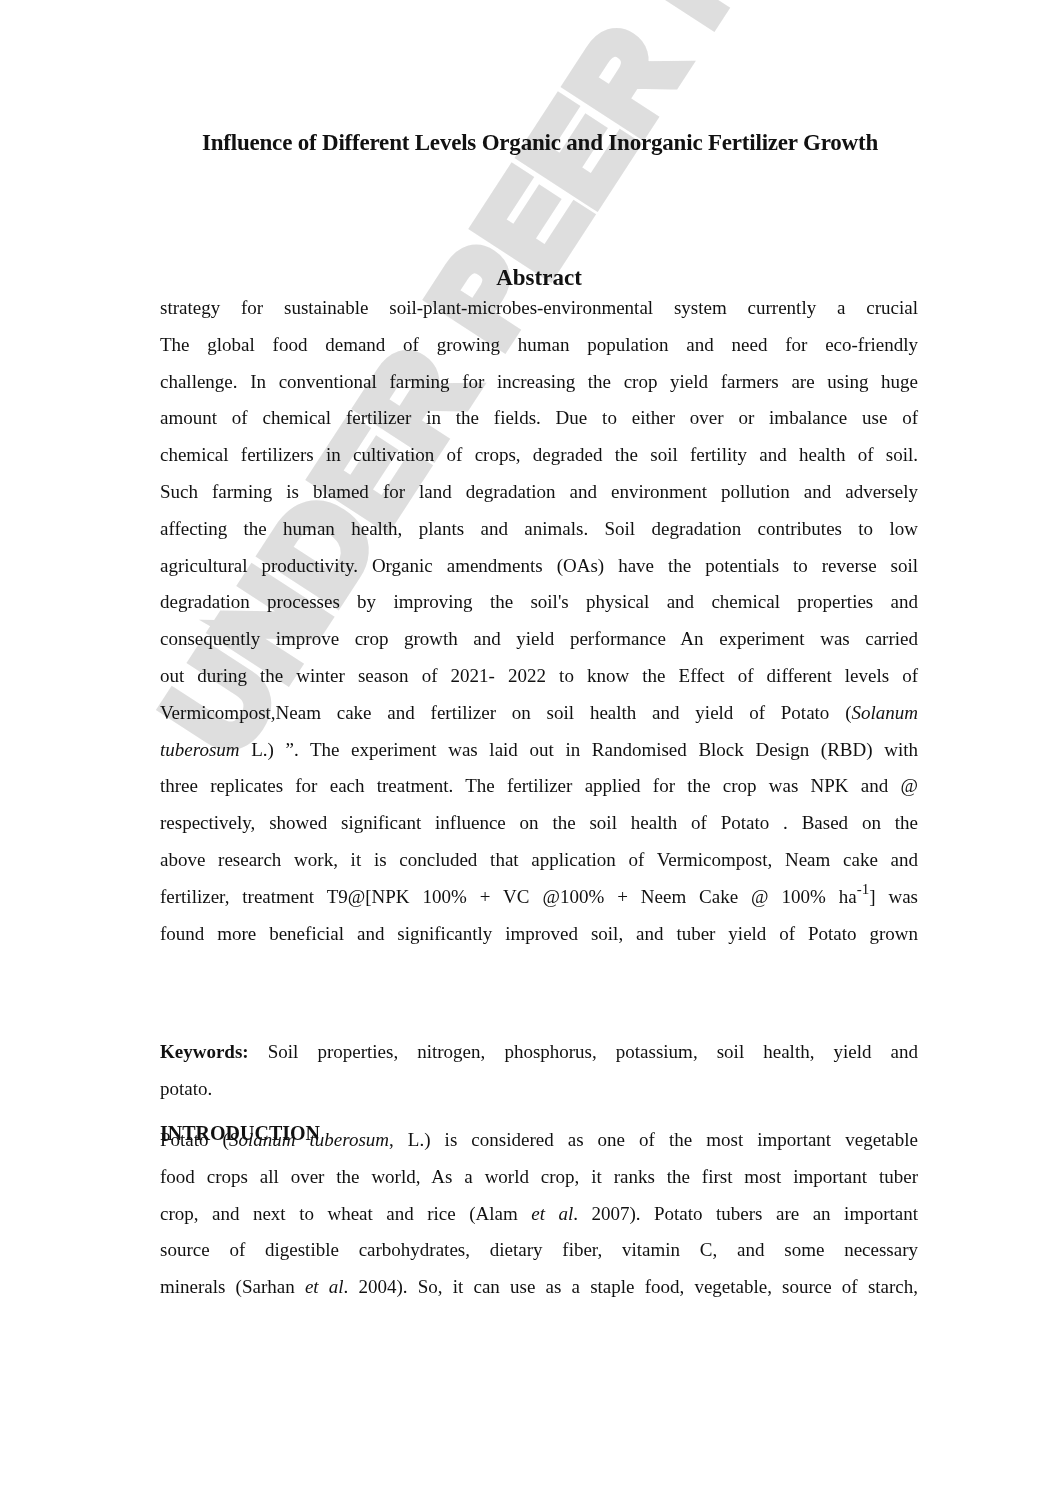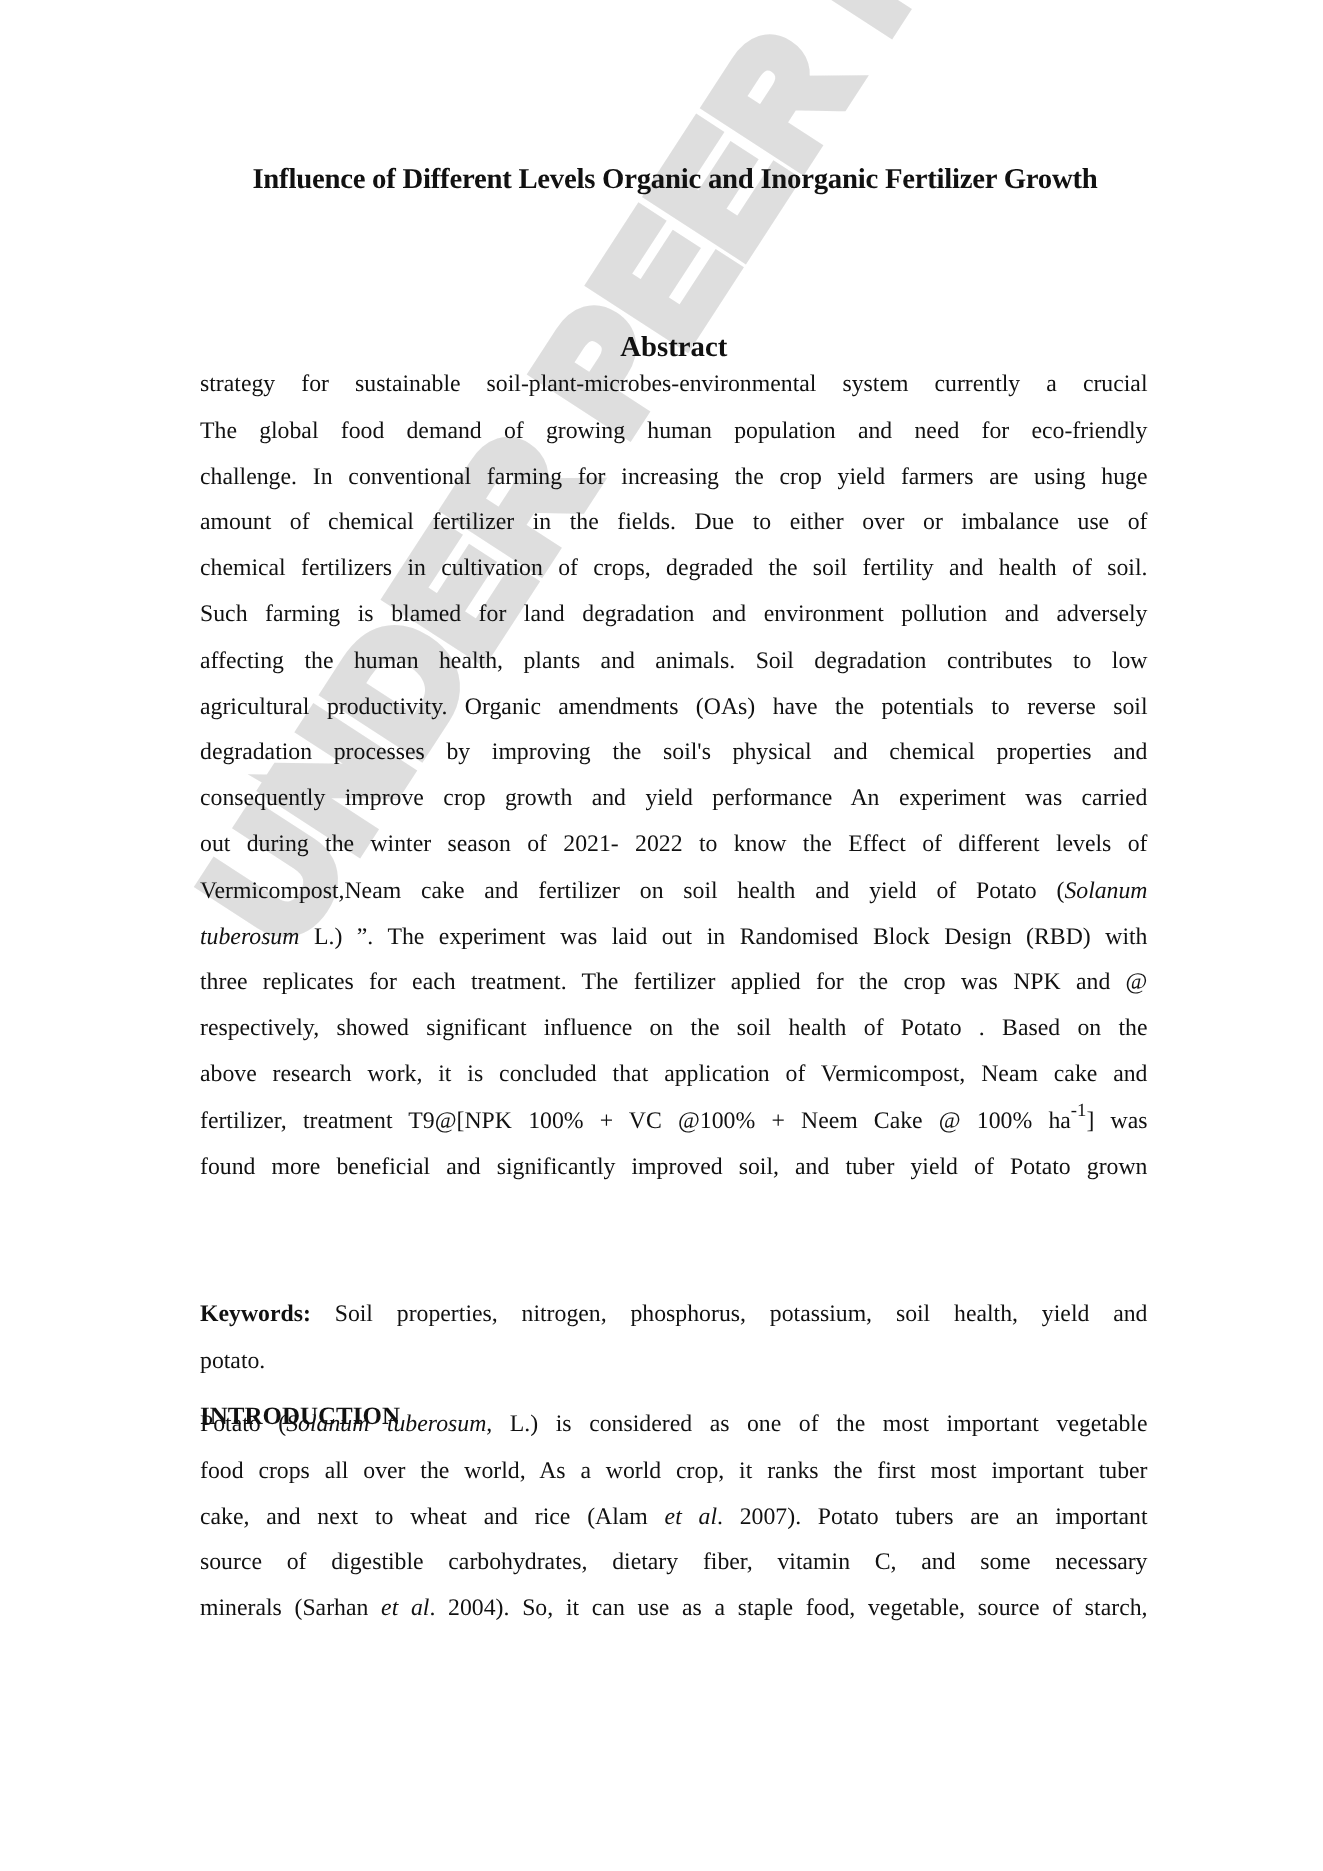--- a/index.html
+++ b/index.html
@@ -75,19 +75,19 @@
     <div class="body-block keywords">
       <span class="line"><span class="kw-label">Keywords:</span><span> Soil properties, nitrogen, phosphorus, potassium, soil health, yield and</span></span>
       <span class="line last">potato.</span>
     </div>
 
     <div class="intro-heading">INTRODUCTION</div>
 
     <div class="body-block intro-text">
       <span class="line"><span>Potato (</span><i>Solanum tuberosum</i><span>, L.) is considered as one of the most important vegetable</span></span>
       <span class="line">food crops all over the world, As a world crop, it ranks the first most important tuber</span>
-      <span class="line"><span>cake, and next to wheat and rice (Alam </span><i>et al</i><span>. 2007). Potato tubers are an important</span></span>
+      <span class="line"><span>crop, and next to wheat and rice (Alam </span><i>et al</i><span>. 2007). Potato tubers are an important</span></span>
       <span class="line">source of digestible carbohydrates, dietary fiber, vitamin C, and some necessary</span>
       <span class="line"><span>minerals (Sarhan </span><i>et al</i><span>. 2004). So, it can use as a staple food, vegetable, source of starch,</span></span>
     </div>
 
   </div>
 </div>
 
 </body></html>

